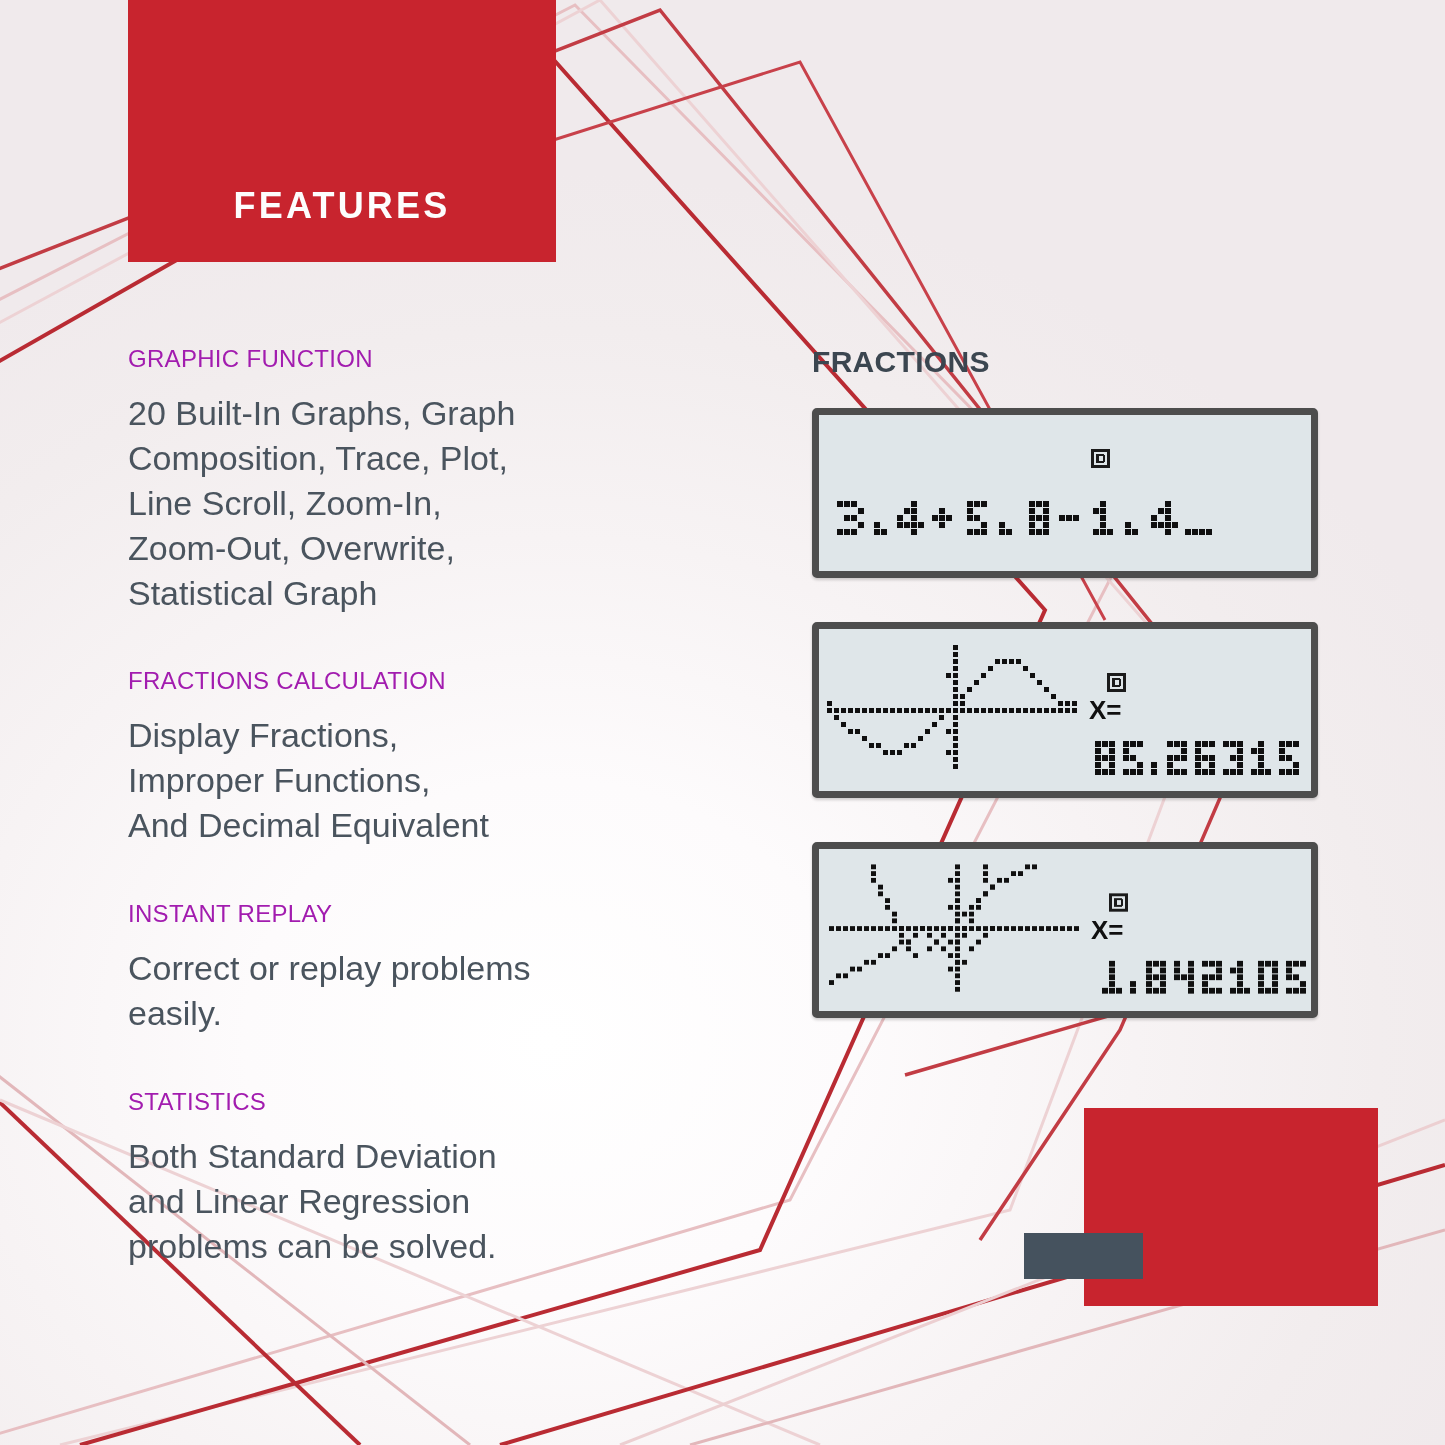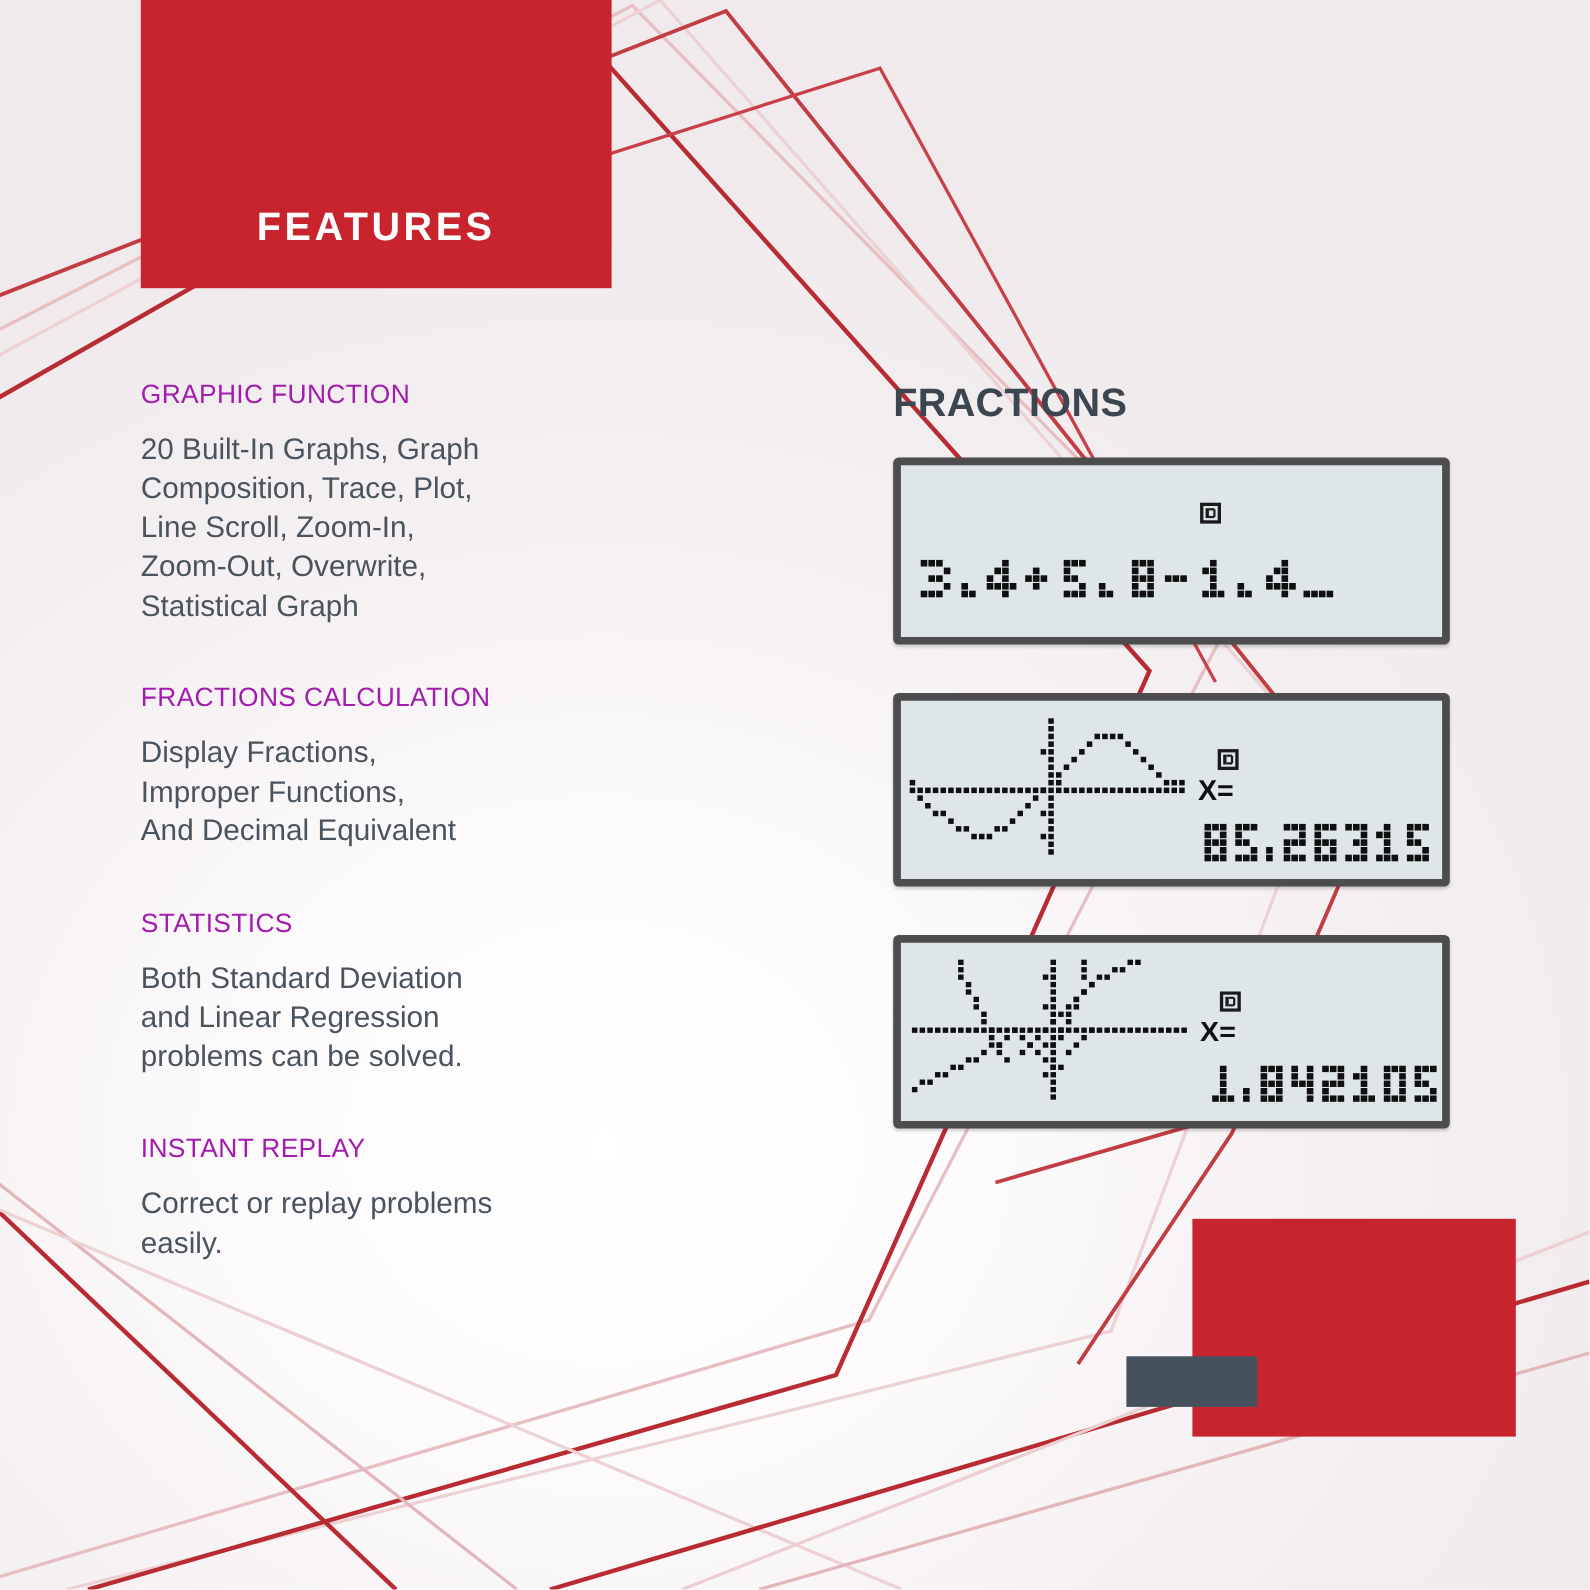--- a/index.html
+++ b/index.html
@@ -29,29 +29,29 @@
 
   
   .left-col{position:absolute;left:128px;top:345px;width:570px;}
   .feat{margin-bottom:52px;}
   .feat:last-child{margin-bottom:0;}
   .feat h3{
     margin:0 0 18px 0;font-size:24px;font-weight:400;color:#a21caf;
     letter-spacing:0.3px;
   }
   .feat p{
-    margin:0;font-size:27px;line-height:1.32;color:#4a545e;font-weight:400;
+    margin:0;font-size:34px;line-height:1.32;color:#4a545e;font-weight:400;
     white-space:pre-line;
   }
 
   
   .right-col{position:absolute;left:812px;top:345px;width:520px;}
   .rfeat{margin-bottom:44px;}
   .rfeat h3{
-    margin:0 0 29px 0;font-size:36px;font-weight:700;color:#3b4650;
+    margin:0 0 29px 0;font-size:30px;font-weight:700;color:#3b4650;
     letter-spacing:0.3px;
   }
   .lcd{
     width:506px;height:170px;box-sizing:border-box;
     background:#dfe6e9;border:7px solid #4d4d4d;border-radius:5px;
     position:relative;box-shadow:0 2px 3px rgba(0,0,0,.18);
   }
   .lcd.tall{height:176px;}
   .lcd svg{position:absolute;left:0;top:0;width:100%;height:100%;}
 </style>
@@ -103,30 +103,30 @@
   </div>
 
   <div class="feat">
     <h3>FRACTIONS CALCULATION</h3>
     <p>Display Fractions,
 Improper Functions,
 And Decimal Equivalent</p>
   </div>
 
   <div class="feat">
+    <h3>INSTANT REPLAY</h3>
+    <p>Correct or replay problems
+easily.</p>
+  </div>
+
+  <div class="feat">
     <h3>STATISTICS</h3>
     <p>Both Standard Deviation
 and Linear Regression
 problems can be solved.</p>
-  </div>
-
-  <div class="feat">
-    <h3>INSTANT REPLAY</h3>
-    <p>Correct or replay problems
-easily.</p>
   </div>
 
 </div>
 
 <div class="right-col">
 
   <div class="rfeat">
     <h3>FRACTIONS</h3>
     <div class="lcd">
       <svg viewBox="0 0 492 156" preserveAspectRatio="none">

